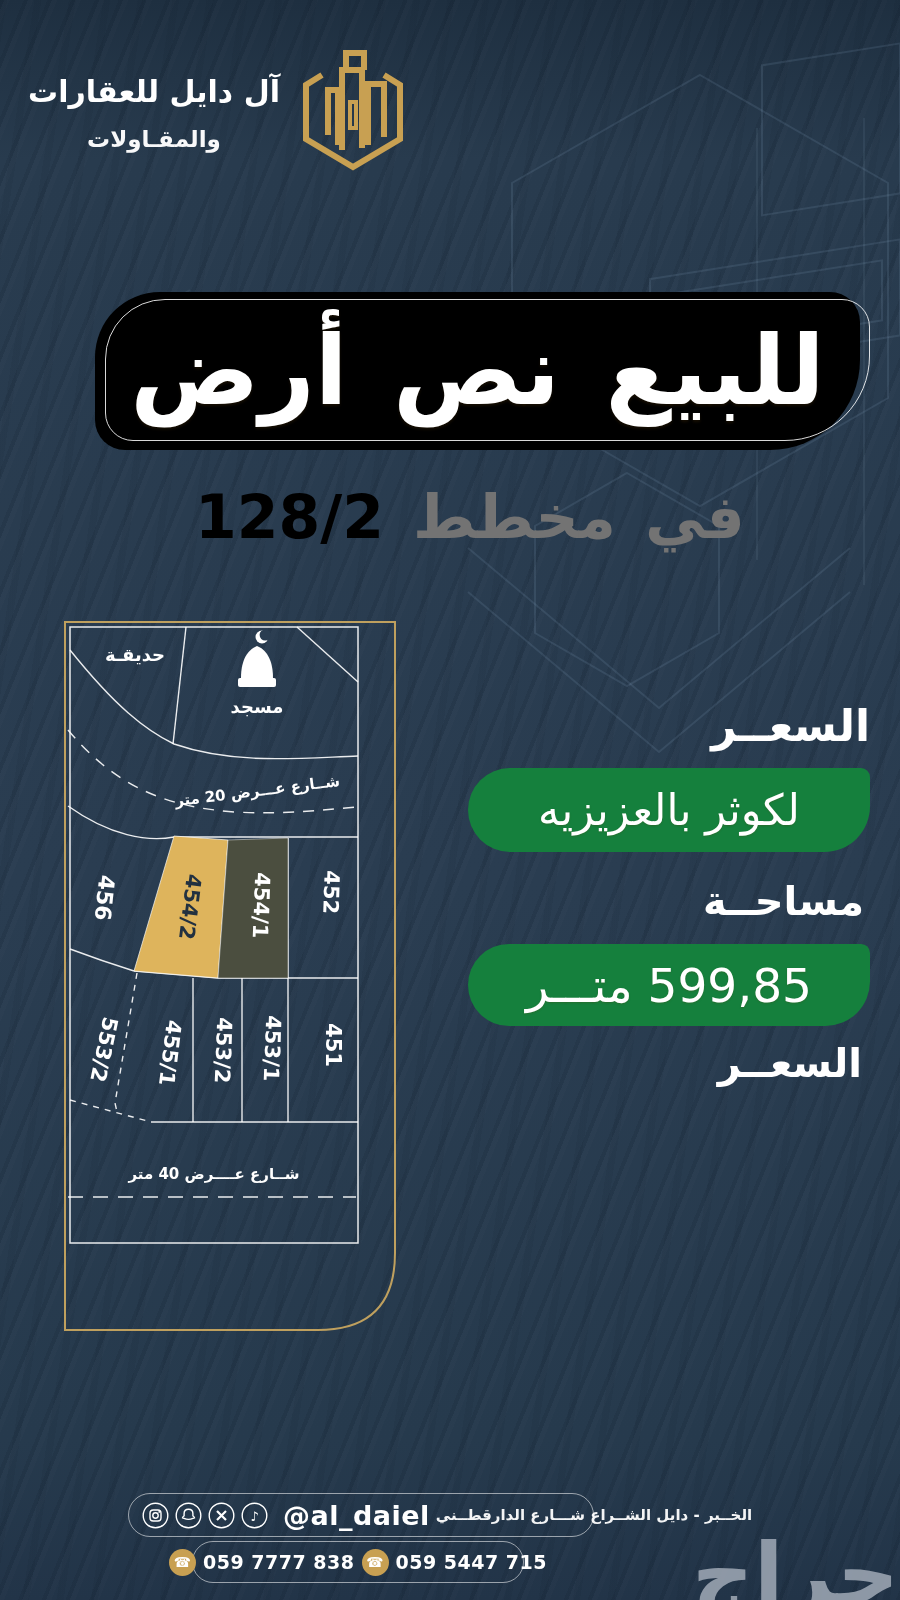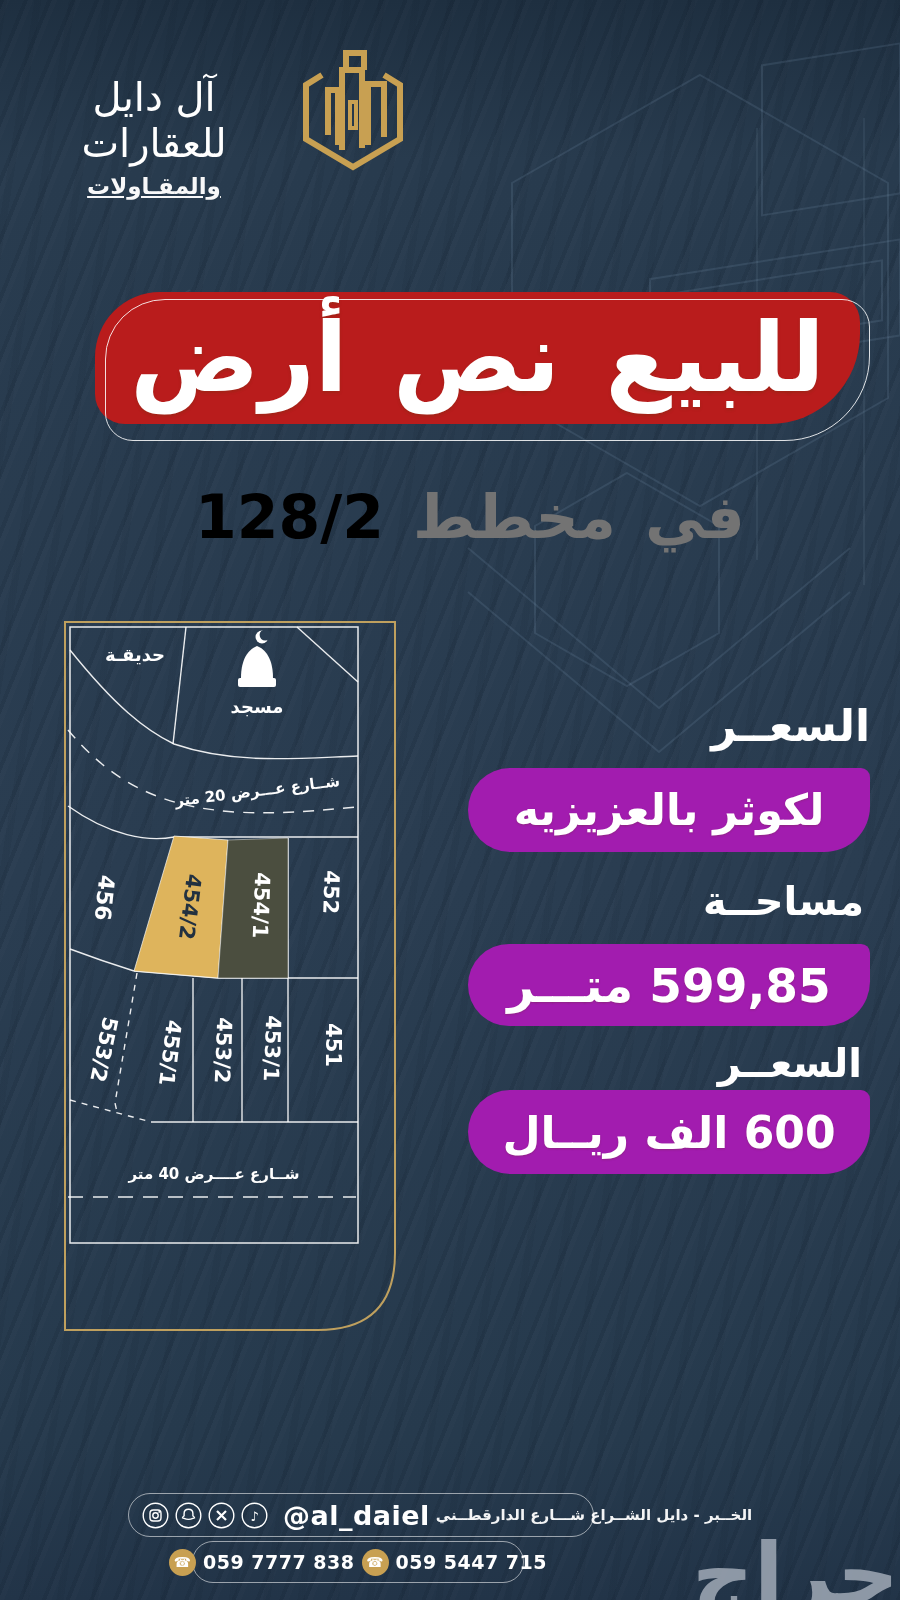--- a/index.html
+++ b/index.html
@@ -11,45 +11,45 @@
   #poster{position:absolute;inset:0;width:900px;height:1600px;}
   
   .texture{position:absolute;inset:0;pointer-events:none;
     background:
       repeating-linear-gradient(112deg, rgba(8,18,30,0.10) 0 4px, rgba(255,255,255,0.012) 4px 9px, transparent 9px 22px),
       repeating-linear-gradient(99deg, rgba(10,22,34,0.07) 0 7px, transparent 7px 34px);
   }
   .deco{position:absolute;left:0;top:0;}
   
   .brand-text{position:absolute;left:18px;top:74px;width:272px;text-align:center;direction:rtl;}
-  .brand-line1{font-size:40px;font-weight:normal;letter-spacing:0;}
-  .brand-line2{font-size:23px;font-weight:bold;margin-top:7px;opacity:.97;text-decoration:underline;}
+  .brand-line1{font-size:30px;font-weight:bold;letter-spacing:0;}
+  .brand-line2{font-size:23px;font-weight:bold;margin-top:17px;opacity:.97;}
   .brand-logo{position:absolute;left:298px;top:44px;}
   
-  .banner{position:absolute;left:95px;top:292px;width:765px;height:132px;background:#b91c1c;
+  .banner{position:absolute;left:95px;top:292px;width:765px;height:158px;background:#000000;
     border-radius:65px 30px 90px 30px;}
   .banner-outline{position:absolute;left:10px;top:7px;width:765px;height:142px;
     border:1.6px solid rgba(255,255,255,.85);border-radius:60px 28px 85px 28px;box-sizing:border-box;}
   .banner h1{position:absolute;inset:0;margin:0;display:flex;align-items:center;justify-content:center;
     font-size:96px;font-weight:bold;color:#fff;direction:rtl;word-spacing:12px;letter-spacing:0;
     text-shadow:0 2px 3px rgba(90,60,10,.25);}
   .subtitle{position:absolute;left:20px;top:482px;width:900px;text-align:center;direction:rtl;
     font-size:60px;font-weight:bold;word-spacing:8px;}
   .sub-gold{color:#737373;}
   .sub-white{color:#000000;}
   
   .map{position:absolute;left:55px;top:612px;}
   .map text{font-family:"DejaVu Sans",sans-serif;font-weight:bold;fill:#fff;}
   
   .panel-label{position:absolute;text-align:right;font-weight:bold;direction:rtl;color:#fff;white-space:nowrap;}
   .lbl-district{right:30px;top:700px;font-size:44px;}
   .lbl-area{right:36px;top:878px;font-size:40px;margin-left:24px;}
   .lbl-price{right:38px;top:1040px;font-size:40px;}
-  .pill{position:absolute;left:468px;width:402px;background:#a21caf;border-radius:46px 10px 50px 46px;
-    display:flex;align-items:center;justify-content:center;color:#fff;font-weight:bold;direction:rtl;
+  .pill{position:absolute;left:468px;width:402px;background:#15803d;border-radius:46px 10px 50px 46px;
+    display:flex;align-items:center;justify-content:center;color:#fff;font-weight:normal;direction:rtl;
     text-shadow:0 1px 2px rgba(90,60,10,.25);white-space:nowrap;}
   .pill-district{top:768px;height:84px;font-size:43px;}
   .pill-area{top:944px;height:82px;font-size:47px;}
   .pill-price{top:1090px;height:84px;font-size:44px;}
   
   .contact-pill{position:absolute;left:128px;top:1493px;width:466px;height:44px;box-sizing:border-box;
     border:1.4px solid rgba(255,255,255,.55);border-radius:23px;display:flex;align-items:center;
     padding:0 13px;gap:6px;}
   .soc{width:27px;height:27px;flex:0 0 auto;}
   .handle{font-size:27px;font-weight:bold;margin-left:9px;letter-spacing:.5px;}
@@ -164,23 +164,20 @@
 
   <div class="panel-label lbl-district">السعــر</div>
   <div class="pill pill-district">
     <span>لكوثر بالعزيزيه</span>
   </div>
   <div class="panel-label lbl-area">مساحــة</div>
   <div class="pill pill-area">
     <span>599,85 متـــر</span>
   </div>
   <div class="panel-label lbl-price">السعــر</div>
-  <div class="pill pill-price">
-    <span>600 الف ريــال</span>
-  </div>
 
   <div class="contact-pill">
     <svg class="soc" viewBox="0 0 27 27">
       <g fill="none" stroke="#fff" stroke-width="1.4">
         <circle cx="13.5" cy="13.5" r="12.3"></circle>
         <rect x="8" y="8" width="11" height="11" rx="3.2"></rect>
         <circle cx="13.5" cy="13.5" r="2.7"></circle>
         <circle cx="17.2" cy="9.9" r="0.9" fill="#fff" stroke="none"></circle>
       </g>
     </svg>

